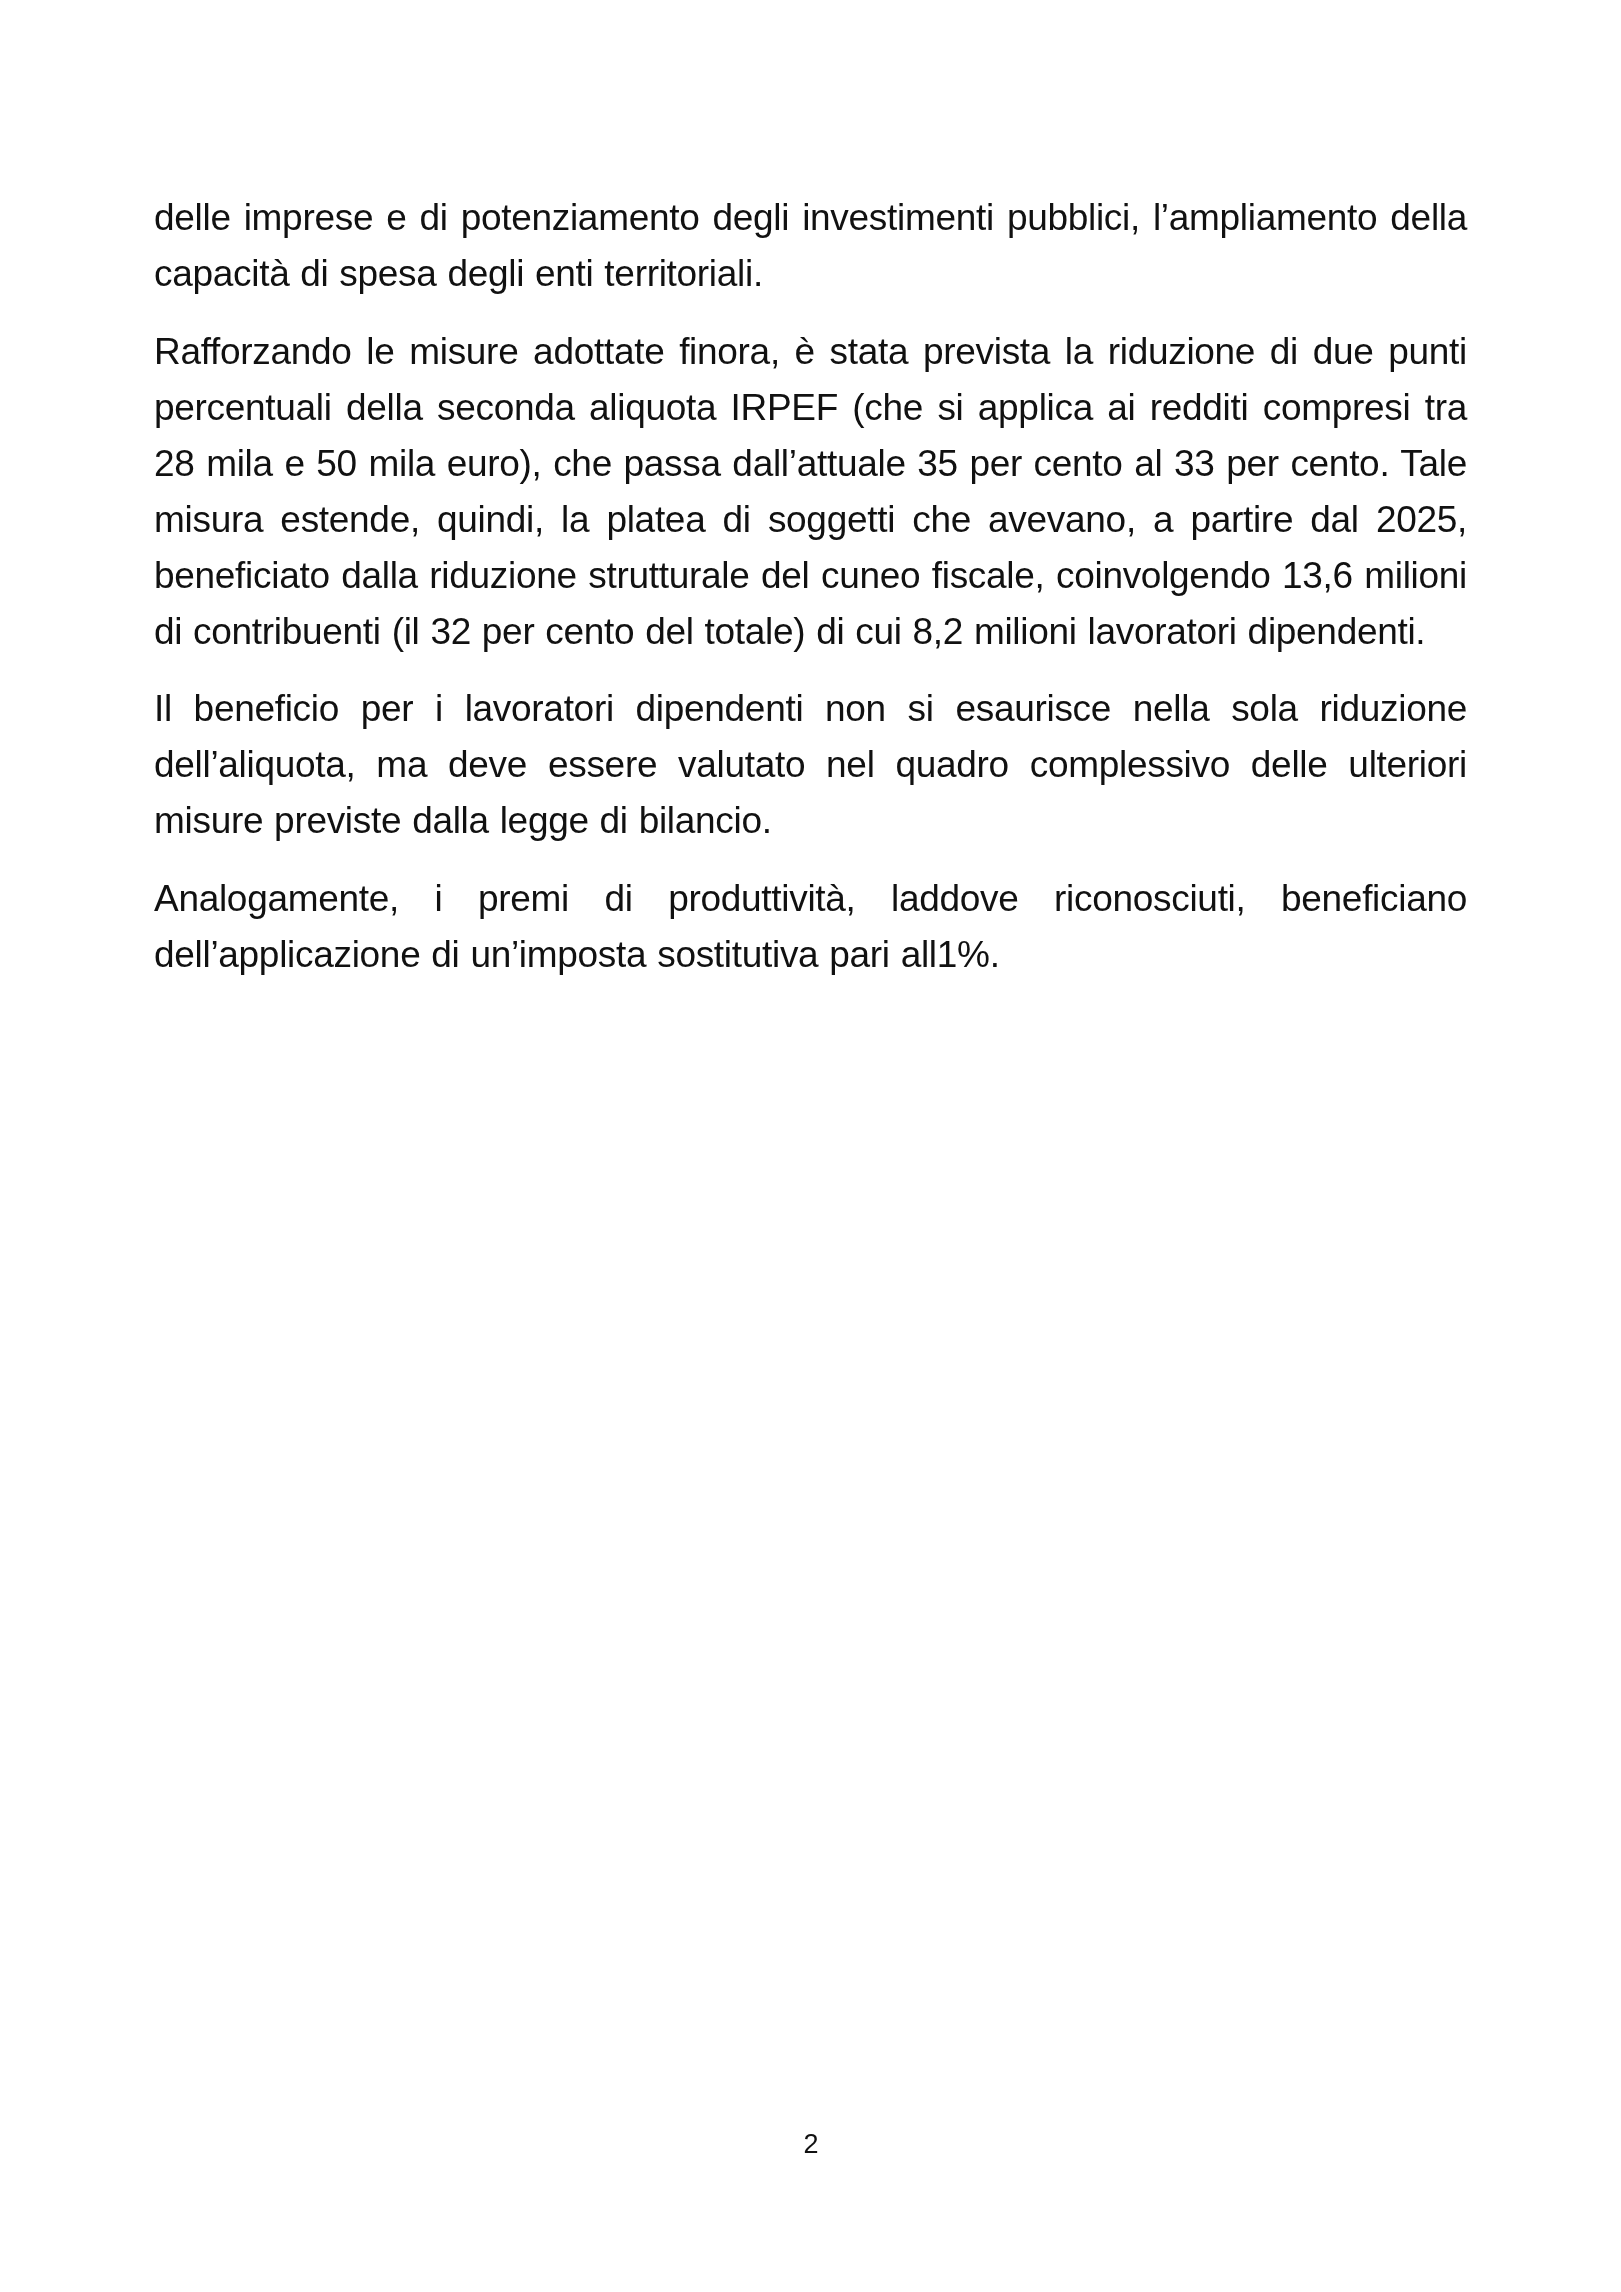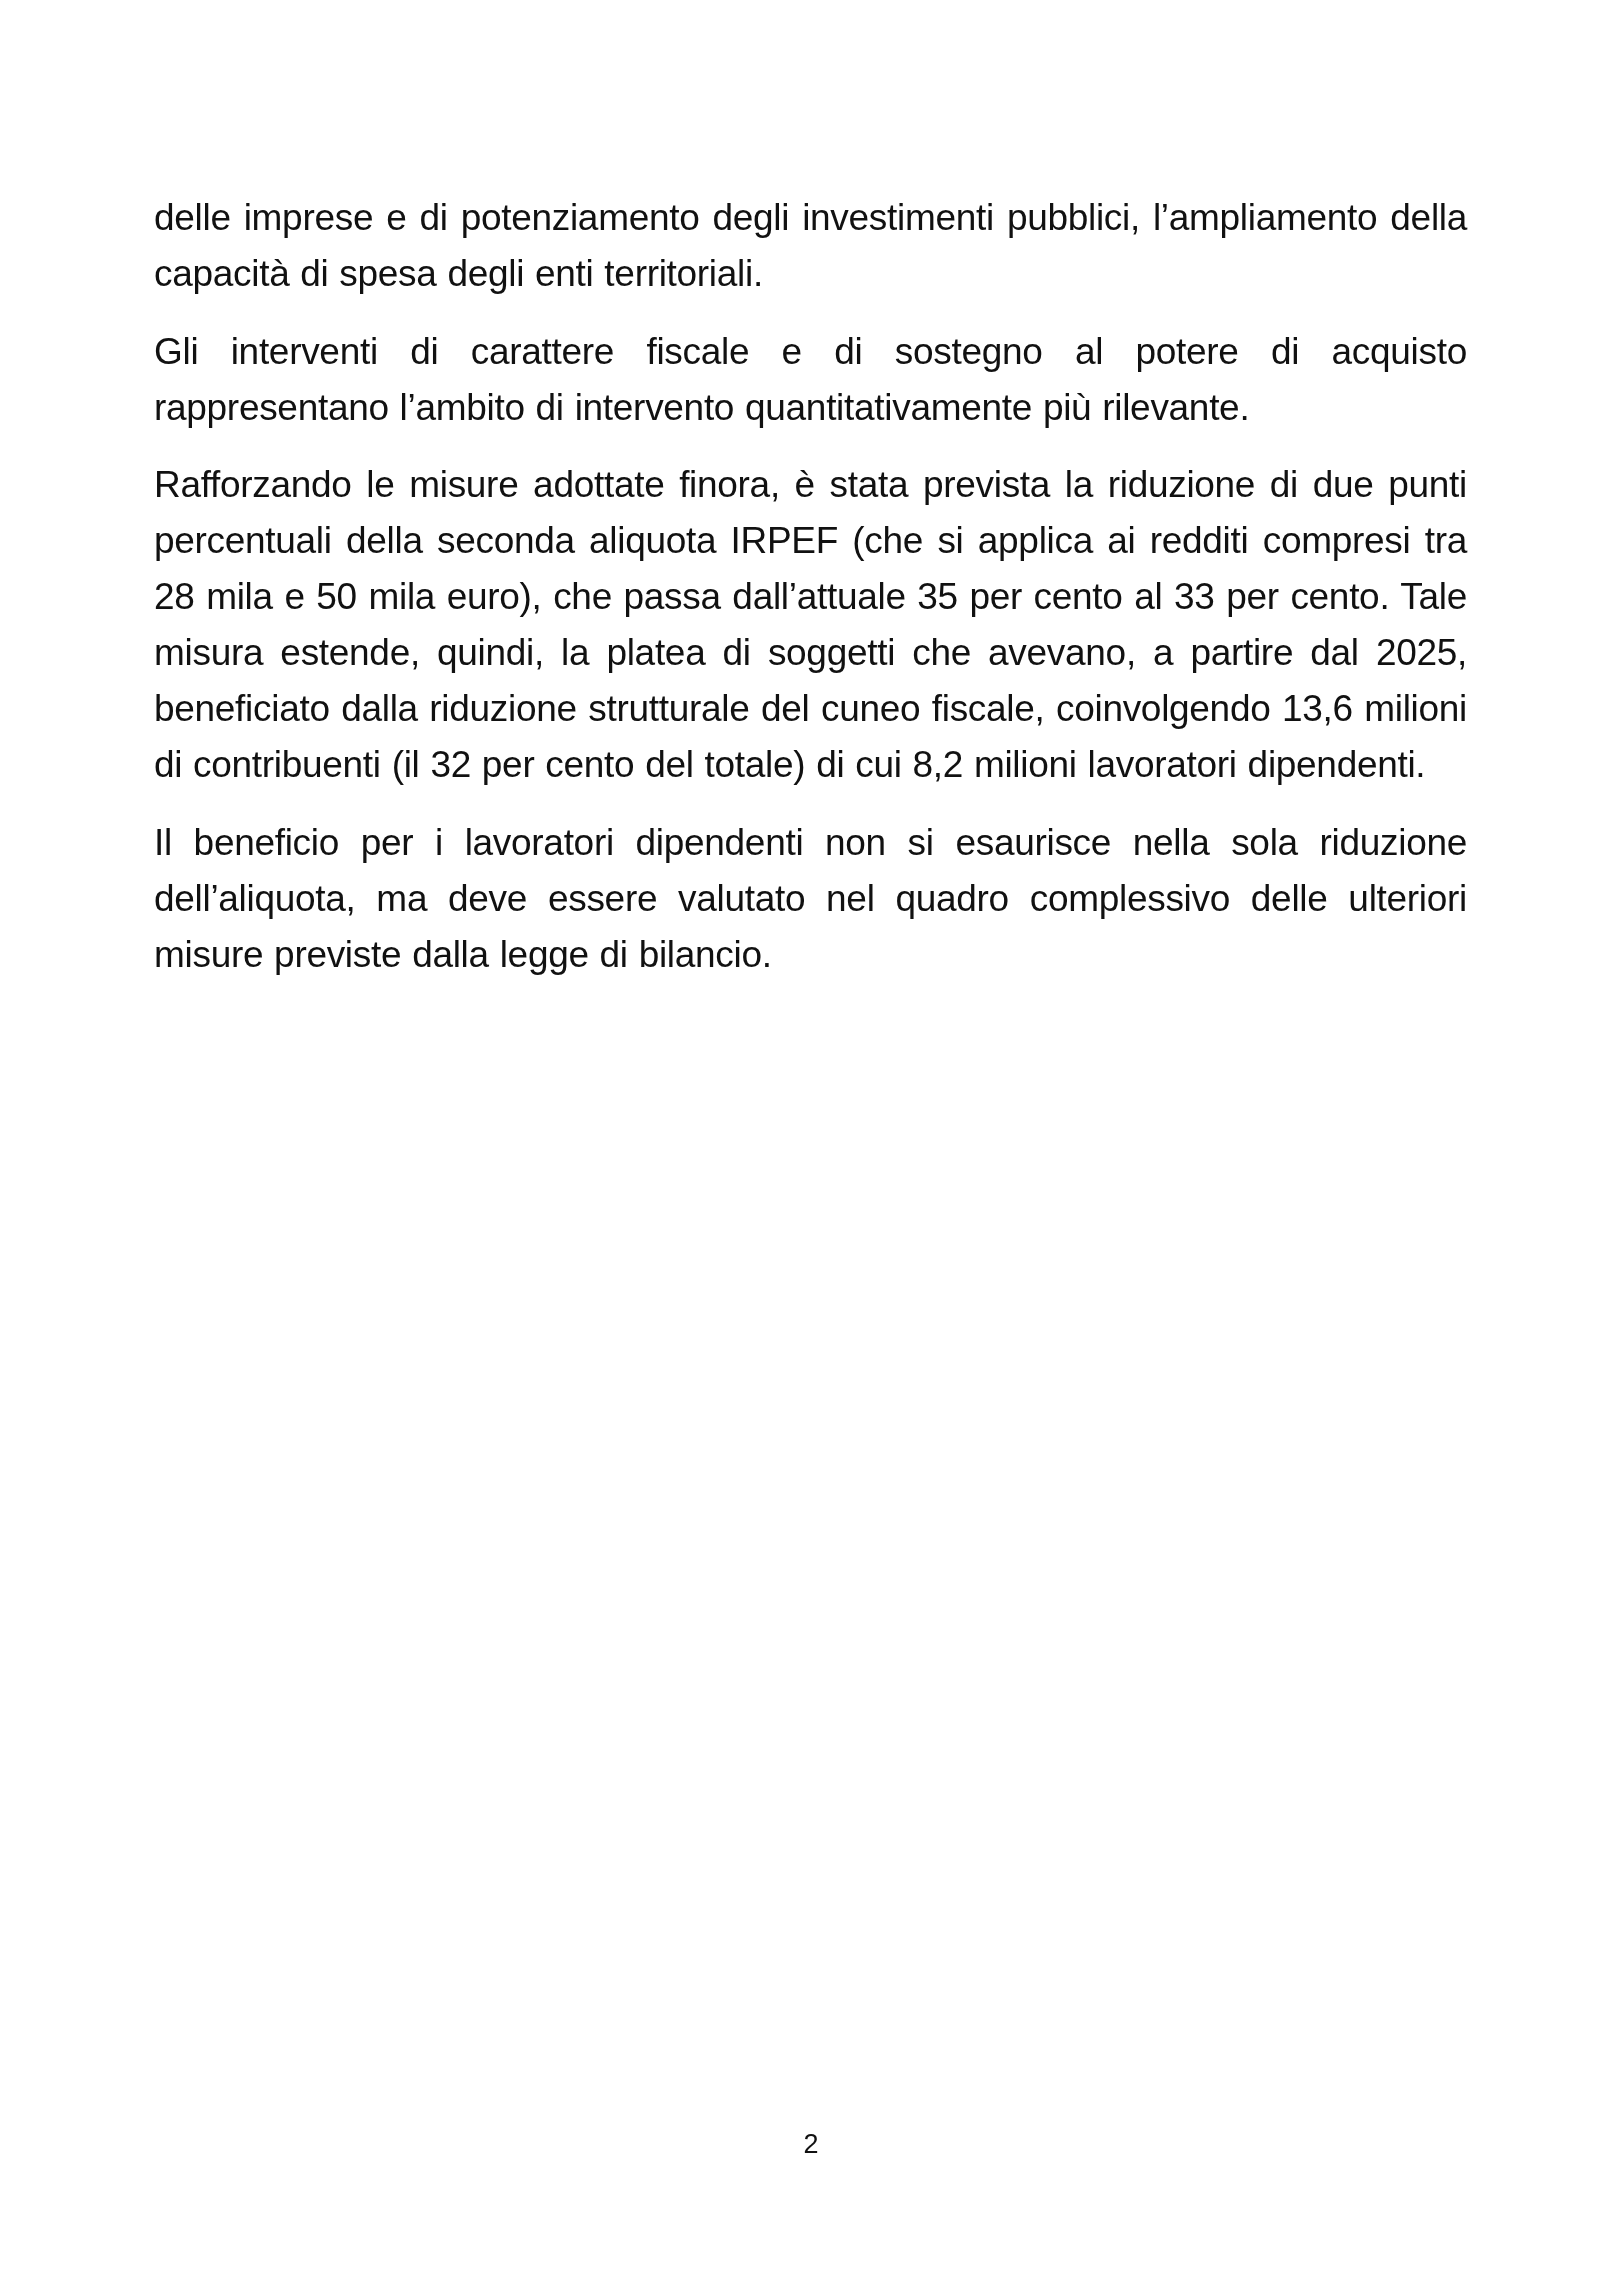--- a/index.html
+++ b/index.html
@@ -41,19 +41,19 @@
       font-size: 27px;
       line-height: 36px;
       color: #111111;
     }
   </style>
 </head>
 <body>
 
 <div class="page">
   <p class="para">delle imprese e di potenziamento degli investimenti pubblici, l’ampliamento della capacità di spesa degli enti territoriali.</p>
-  <p class="para">Gli interventi di carattere fiscale e di sostegno al potere di acquisto rappresentano l’ambito di intervento quantitativamente più rilevante.</p>
   <p class="para">Rafforzando le misure adottate finora, è stata prevista la riduzione di due punti percentuali della seconda aliquota IRPEF (che si applica ai redditi compresi tra 28 mila e 50 mila euro), che passa dall’attuale 35 per cento al 33 per cento. Tale misura estende, quindi, la platea di soggetti che avevano, a partire dal 2025, beneficiato dalla riduzione strutturale del cuneo fiscale, coinvolgendo 13,6 milioni di contribuenti (il 32 per cento del totale) di cui 8,2 milioni lavoratori dipendenti.</p>
   <p class="para">Il beneficio per i lavoratori dipendenti non si esaurisce nella sola riduzione dell’aliquota, ma deve essere valutato nel quadro complessivo delle ulteriori misure previste dalla legge di bilancio.</p>
+  <p class="para">Analogamente, i premi di produttività, laddove riconosciuti, beneficiano dell’applicazione di un’imposta sostitutiva pari all1%.</p>
 </div>
 
 <div class="page-number">2</div>
 
 
 </body></html>

